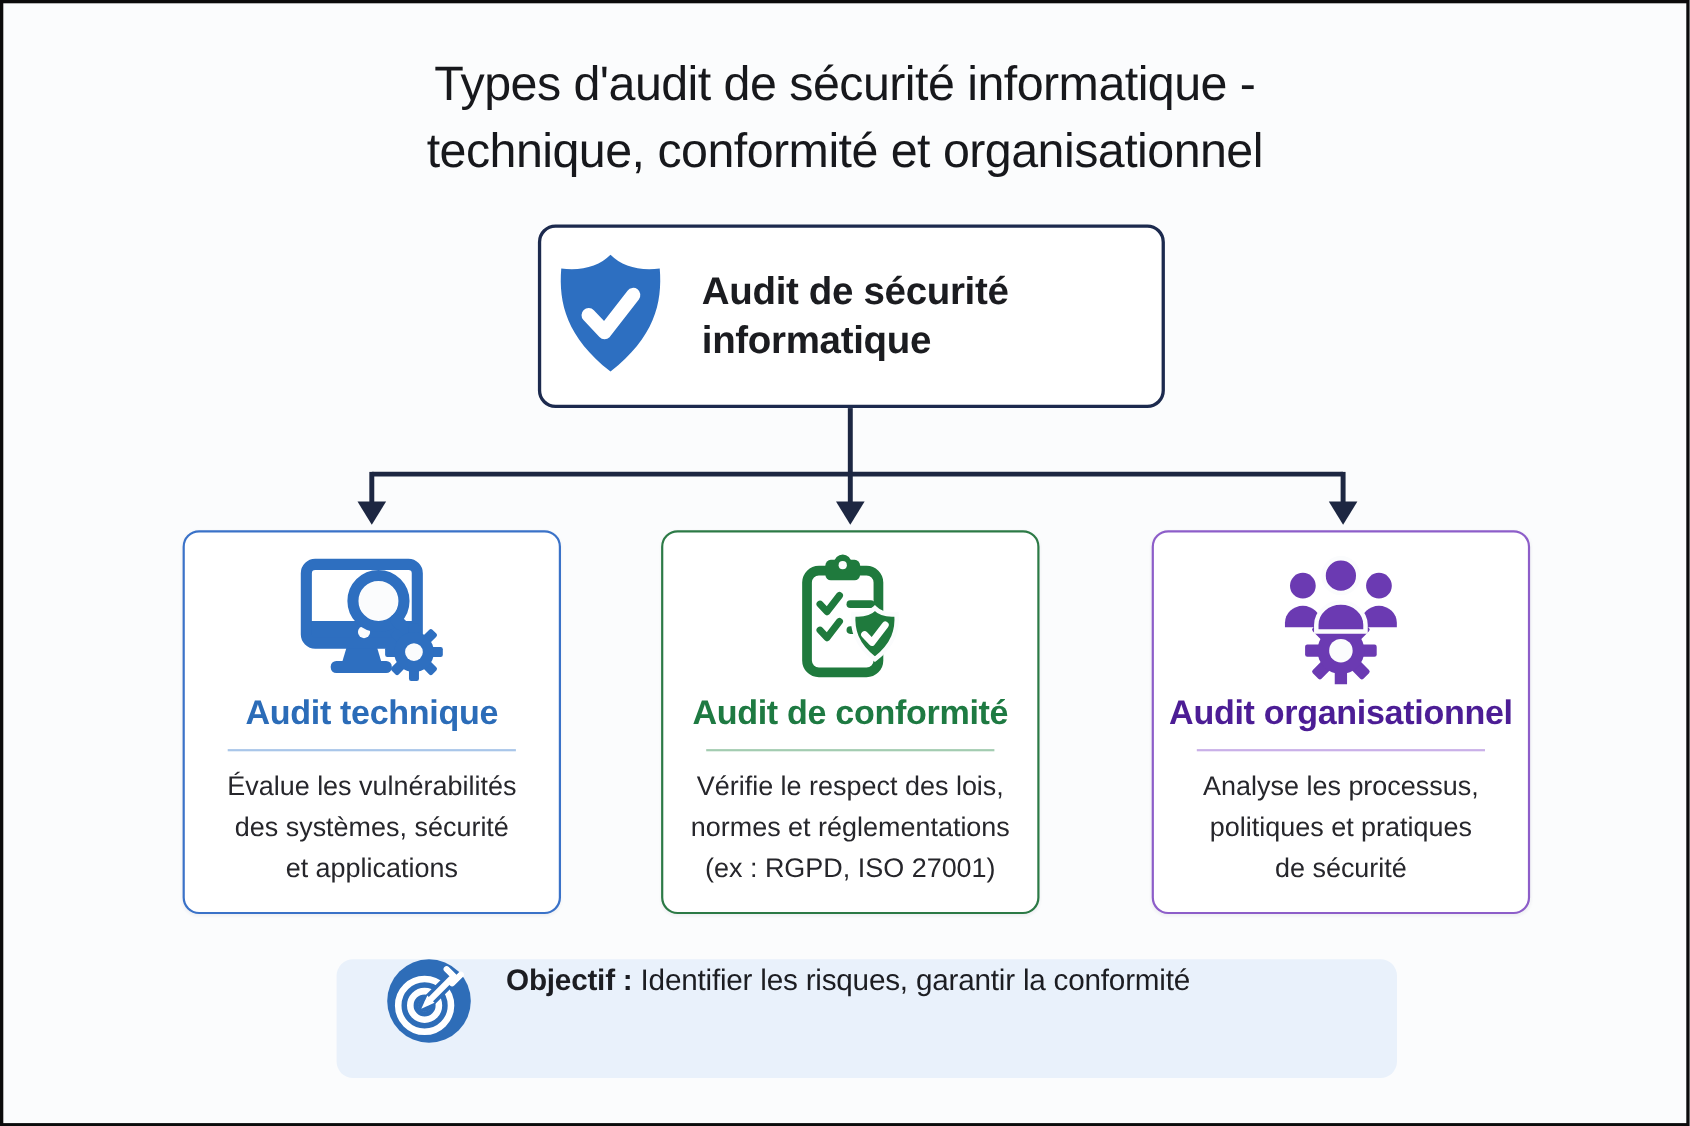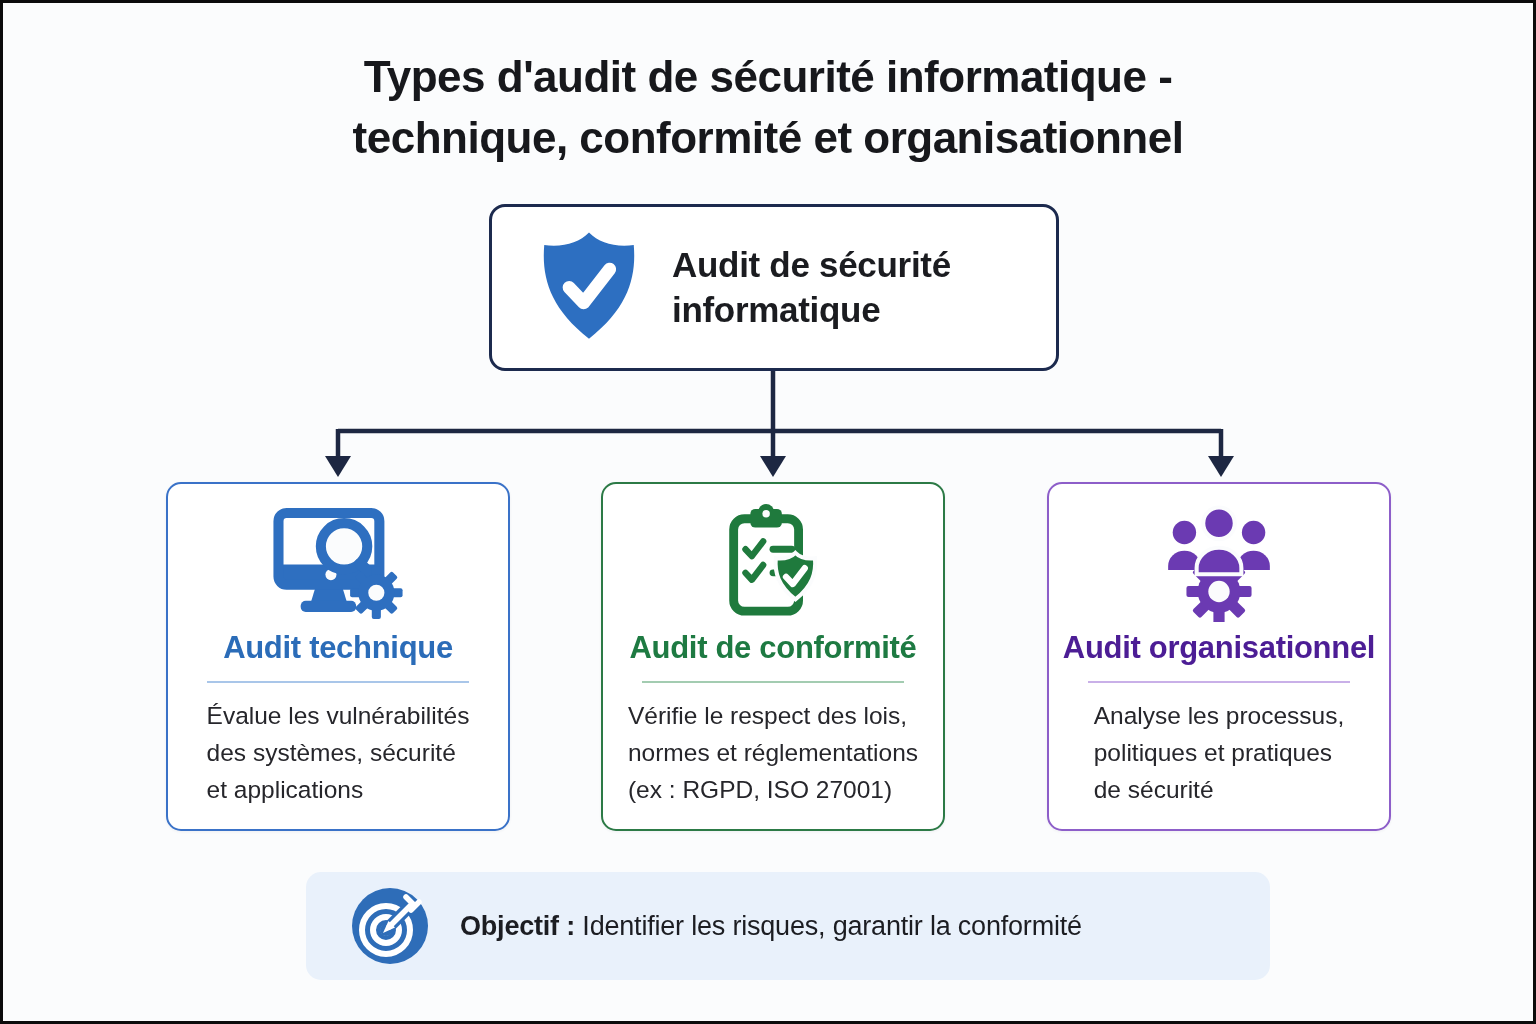--- a/index.html
+++ b/index.html
@@ -9,29 +9,29 @@
     background:#ffffff;
   }
   .canvas {
     position:relative; width:1536px; height:1024px;
     background:#fbfcfd; border:3px solid #0b0b0b; overflow:hidden;
   }
 
   
   .title {
     position:absolute; top:44px; left:0; width:100%;
-    text-align:center; font-weight:bold; font-size:44px;
+    text-align:center; font-weight:normal; font-size:44px;
     letter-spacing:-0.5px; line-height:1.38; color:#17181c;
   }
 
   
   .root-box {
     position:absolute; left:486px; top:201px; width:570px; height:167px;
     background:#ffffff; border:3.5px solid #1c2a4e; border-radius:16px;
-    display:flex; align-items:center; padding:0 48px; gap:34px;
+    display:flex; align-items:center; padding:0 14px; gap:34px;
   }
   .root-box .root-label {
     font-size:35px; font-weight:bold; color:#1b1c20;
     line-height:1.28; width:320px; letter-spacing:-0.3px;
   }
 
   
   .connectors { position:absolute; left:0; top:0; width:1536px; height:1024px; pointer-events:none; }
 
   
@@ -47,29 +47,29 @@
   .card .card-icon { margin-top:20px; height:118px; display:flex; align-items:center; justify-content:center; }
   .card-title { margin-top:8px; font-size:31px; font-weight:bold; letter-spacing:-0.3px; }
   .card--blue   .card-title { color:#2b6cb8; }
   .card--green  .card-title { color:#1e7a42; }
   .card--purple .card-title { color:#4c1d95; }
   .card-divider { margin-top:15px; width:262px; height:2px; }
   .card--blue   .card-divider { background:#a9c6e9; }
   .card--green  .card-divider { background:#a3ccb1; }
   .card--purple .card-divider { background:#c9b0e8; }
   .card-body {
-    margin-top:15px; font-size:24.5px;
+    margin-top:15px; text-align:center; font-size:24.5px;
     line-height:1.5; color:#26262b;
   }
 
   
   .objective {
     position:absolute; left:303px; top:869px; width:964px; height:108px;
     background:#e9f1fb; border-radius:15px;
-    display:flex; align-items:center; padding-left:46px; gap:32px;
+    display:flex; padding-left:46px; gap:32px;
   }
   .obj-icon {
     width:76px; height:76px; border-radius:50%;
     background:#2e6db8; display:flex; align-items:center; justify-content:center;
     flex-shrink:0;
   }
   .obj-text { font-size:27px; line-height:1.42; color:#1c1d22; letter-spacing:-0.2px; }
   .obj-text strong { font-weight:bold; }
 </style>
 </head>

